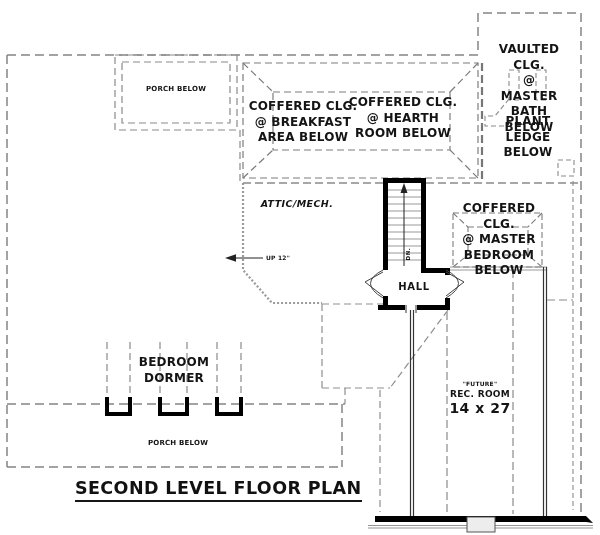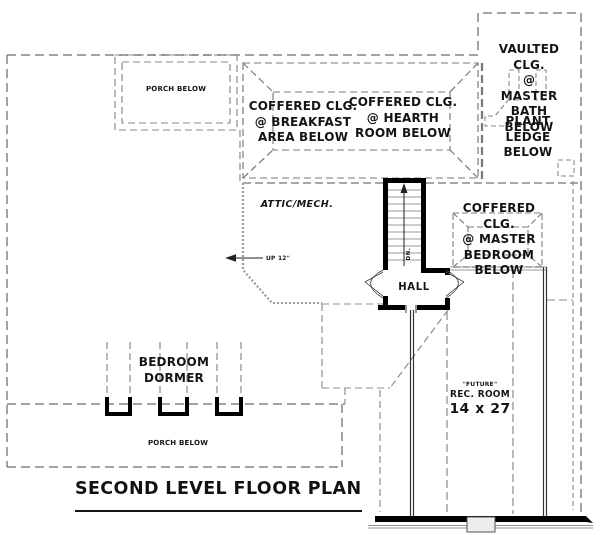--- a/index.html
+++ b/index.html
@@ -17,21 +17,21 @@
   .lbl-attic{font-size:9.5px;letter-spacing:.4px;font-style:italic;}
   .lbl-hall{font-size:10px;letter-spacing:.6px;}
   .lbl-rec{font-size:9px;letter-spacing:.3px;}
   .lbl-recsize{font-size:14px;letter-spacing:.5px;}
   .lbl-future{font-size:6px;}
   .lbl-up{transform:translate(0,-50%);font-size:6px;white-space:nowrap;}
   .lbl-dn{transform:translate(-50%,-50%) rotate(-90deg);font-size:5.5px;letter-spacing:.5px;}
   .plan-title{
     position:absolute;left:75px;top:478px;
     font-size:17.5px;font-weight:bold;letter-spacing:.4px;white-space:nowrap;
-    border-bottom:2.5px solid #161616;padding-bottom:12px;color:#111;
+    border-bottom:2.5px solid #161616;padding-bottom:2px;color:#111;
   }
 </style>
 </head>
 <body>
 
 <div id="plan">
 
   <svg width="600" height="535" viewBox="0 0 600 535">
 
     <g fill="none" stroke="#858585" stroke-width="1.5" stroke-dasharray="9,5">

